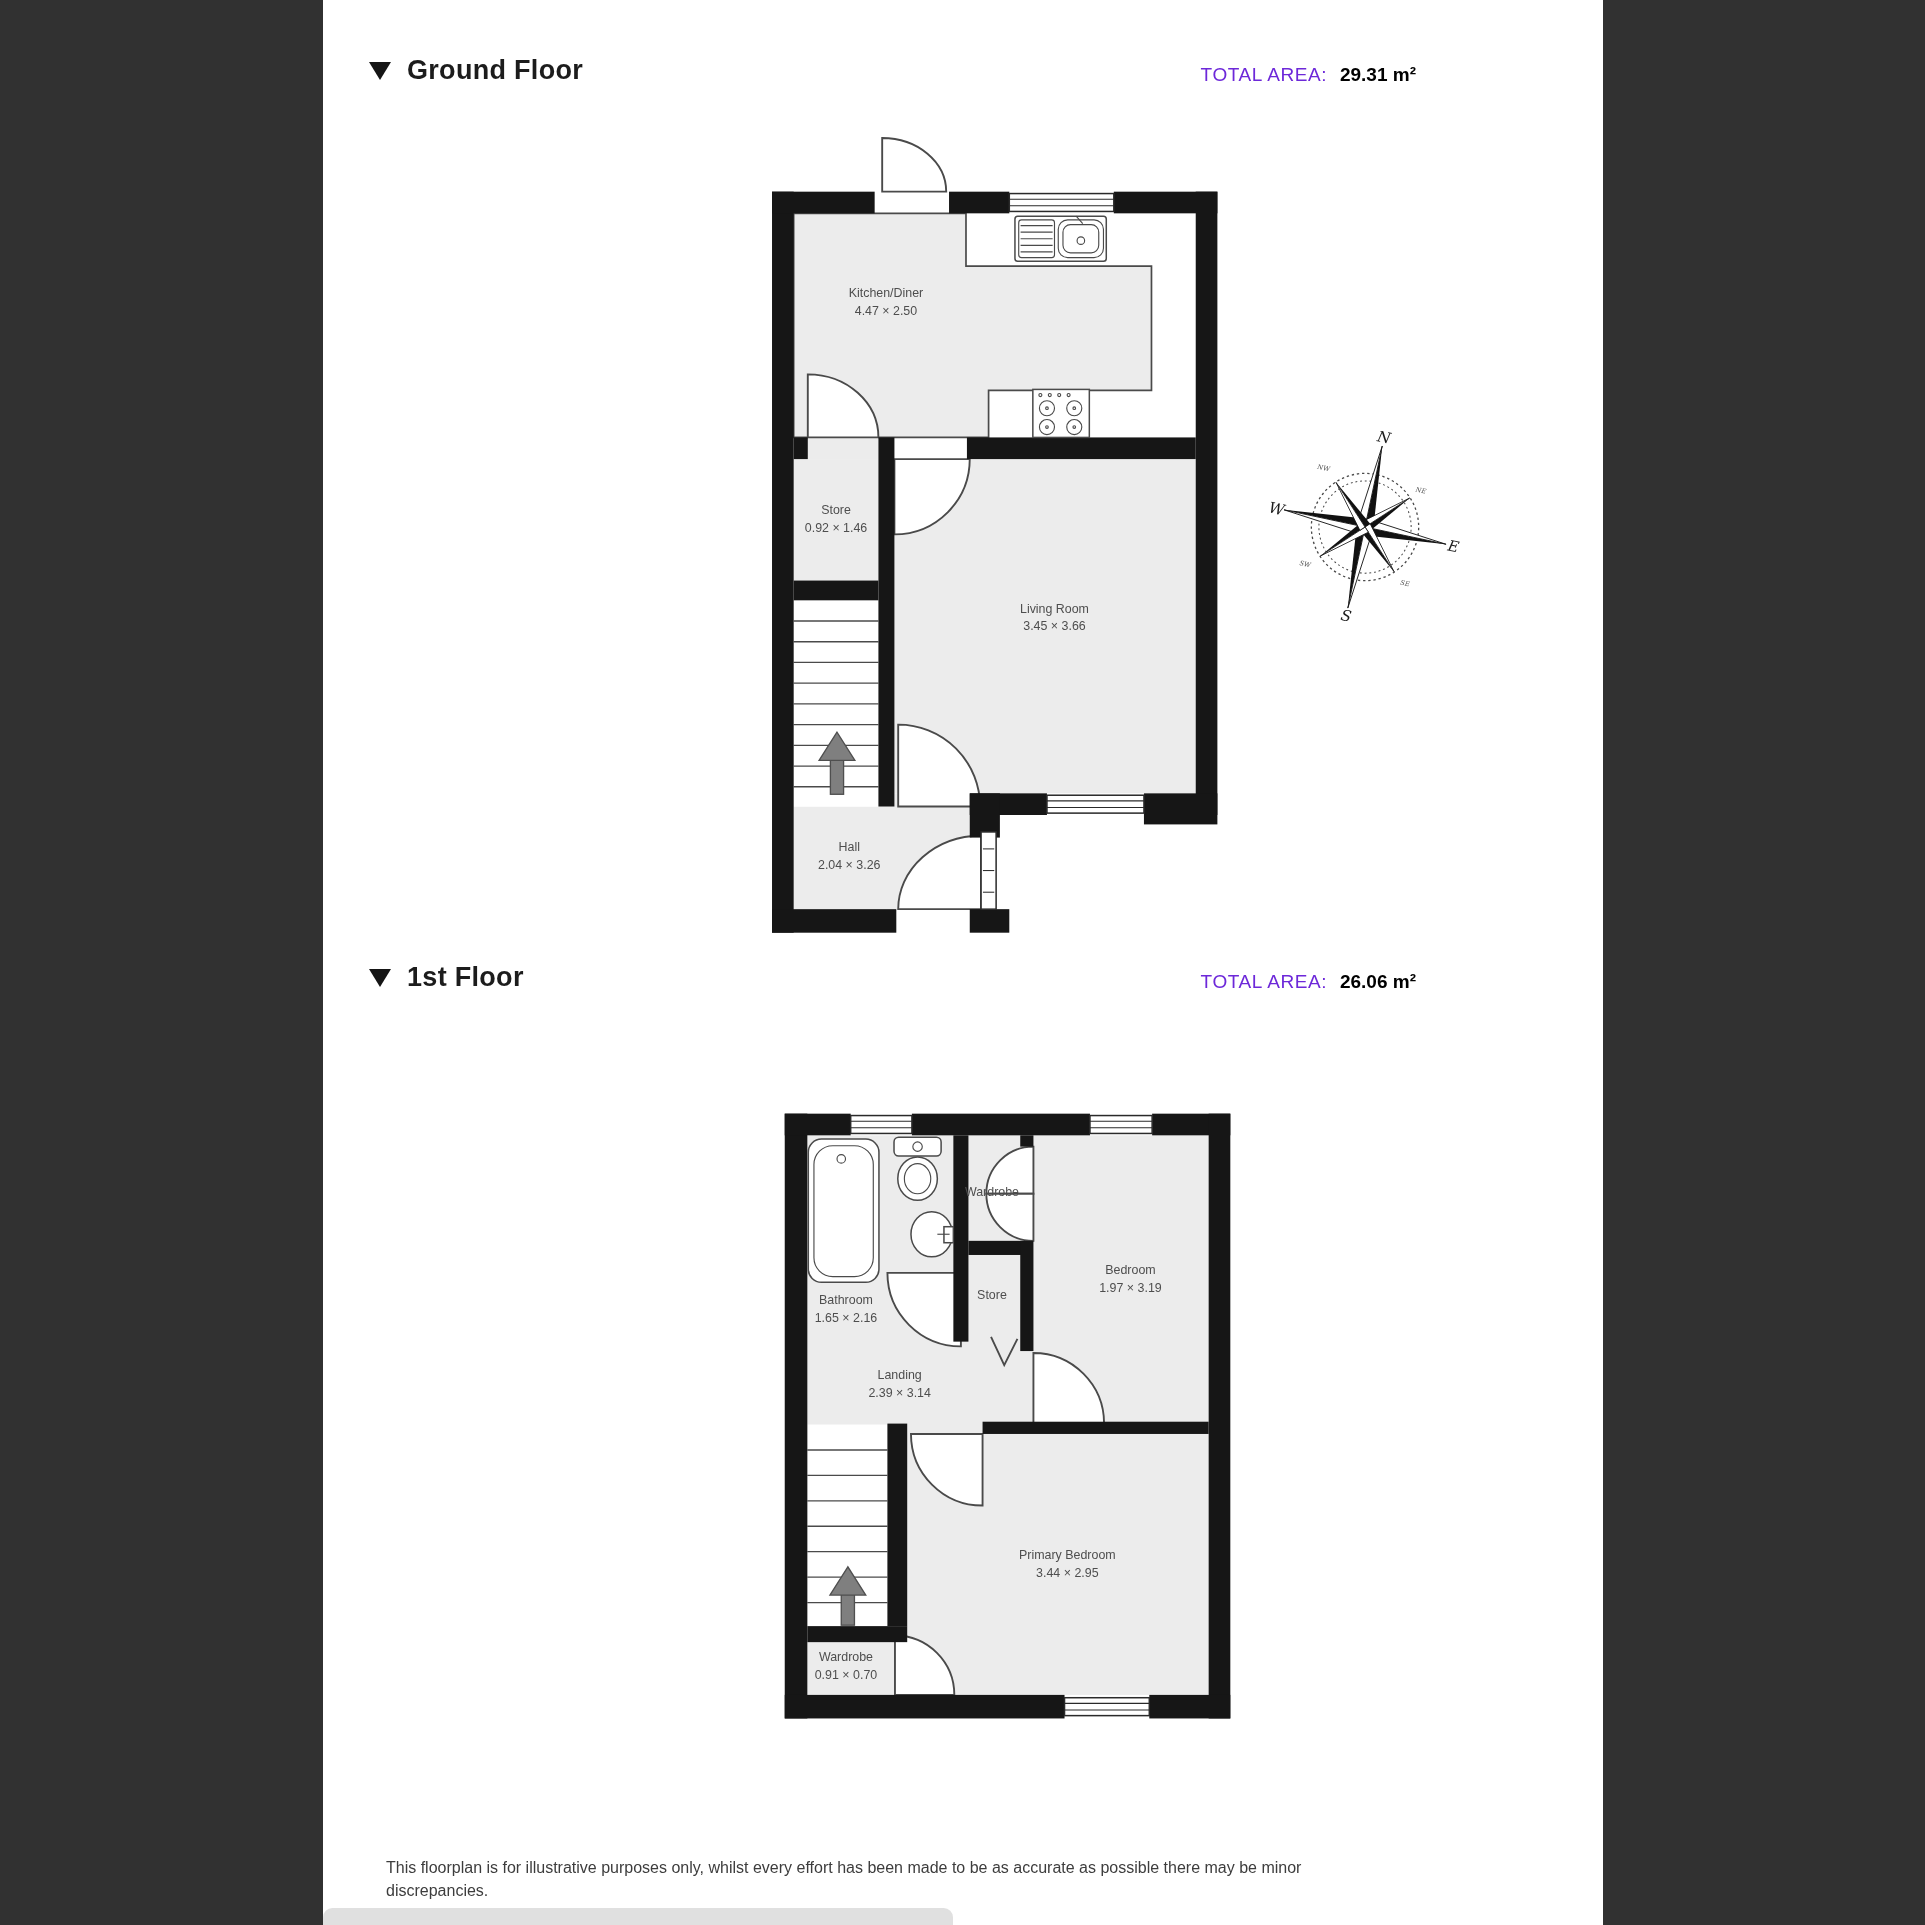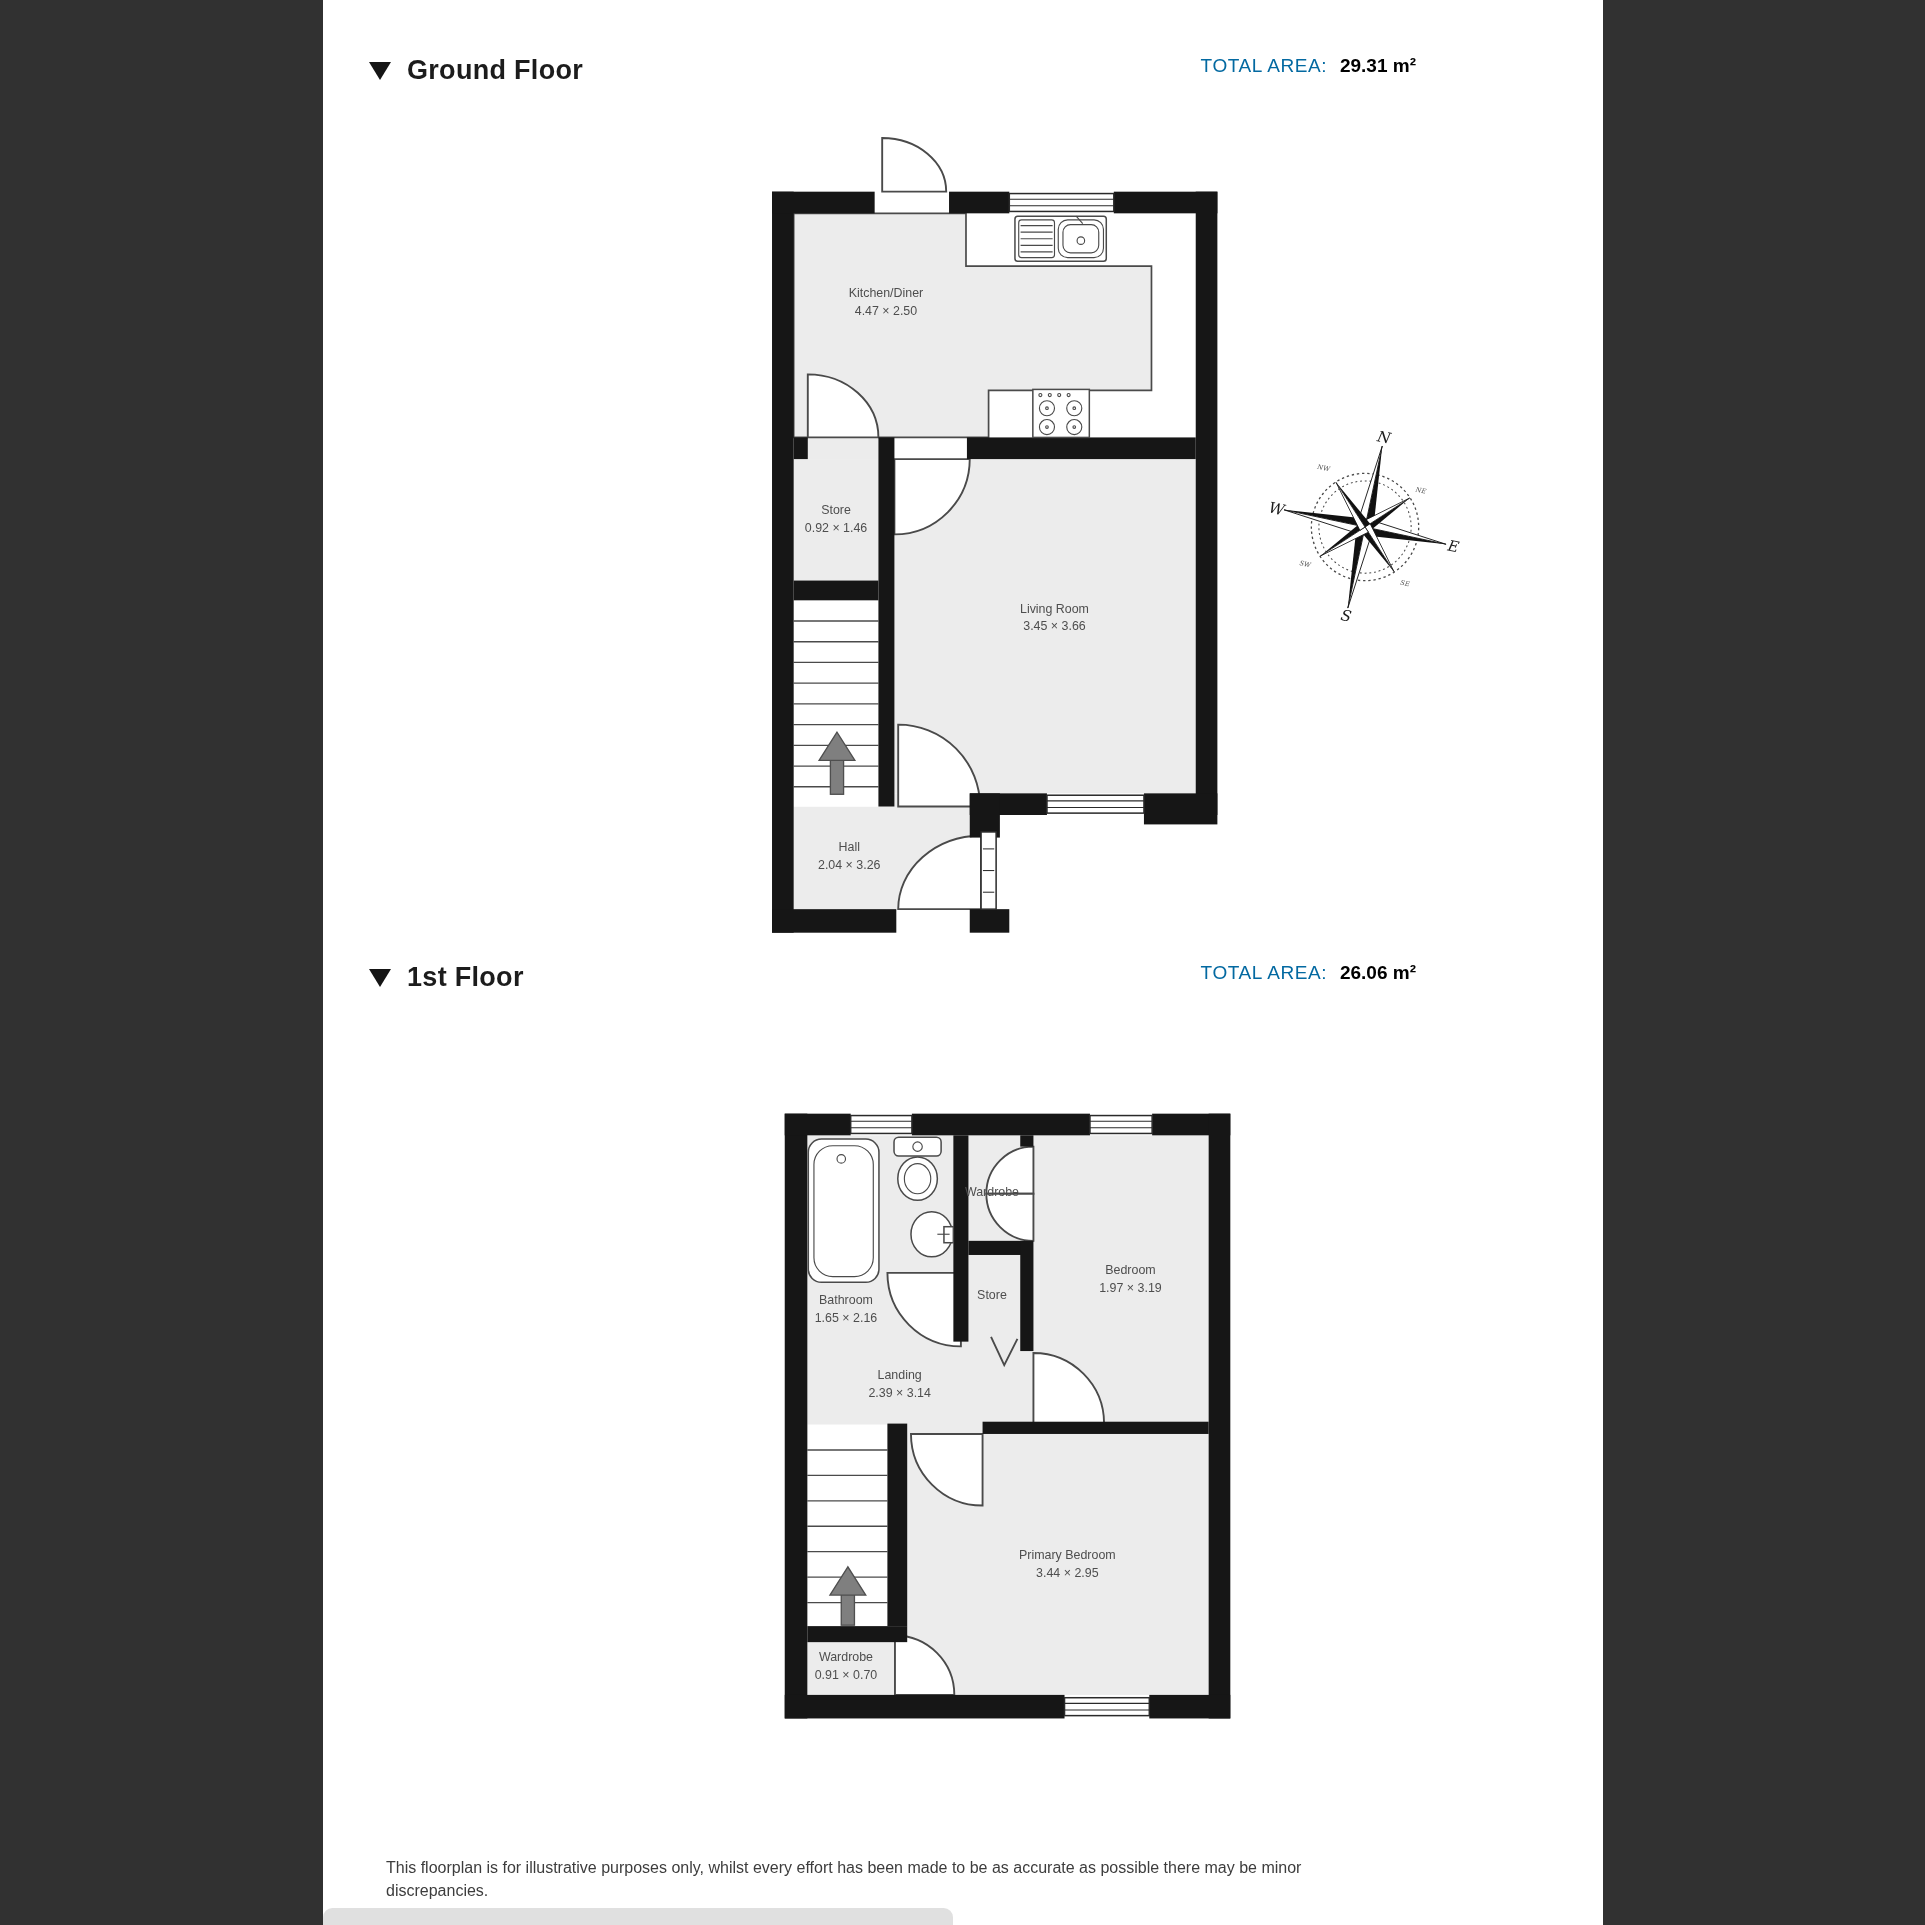--- a/index.html
+++ b/index.html
@@ -3,28 +3,28 @@
 <meta charset="utf-8">
 <style>
   html,body{margin:0;padding:0;background:#fff;}
   .page{position:relative;width:1926px;height:1926px;background:#ffffff;
         font-family:"Liberation Sans",sans-serif;overflow:hidden;}
   .side-bar{position:absolute;top:0;width:323px;height:1926px;background:#313131;}
   .side-bar.left{left:0;}
   .side-bar.right{left:1603px;}
 
   .section-row{position:absolute;left:323px;width:1280px;display:flex;
-               justify-content:space-between;align-items:flex-start;
+               justify-content:space-between;align-items:flex-end;
                padding:0 187px 0 46px;box-sizing:border-box;}
   .section-title-wrap{display:flex;align-items:center;gap:16px;}
   .tri{width:0;height:0;border-left:11.3px solid transparent;border-right:11.3px solid transparent;
        border-top:18px solid #151515;display:inline-block;}
   .section-title{font-size:27px;font-weight:bold;color:#1c1c1c;letter-spacing:0.3px;}
   .total-area{white-space:nowrap;font-size:19px;}
-  .total-area .ta-label{color:#0369a1;font-weight:500;letter-spacing:0.6px;}
+  .total-area .ta-label{color:#6d28d9;font-weight:500;letter-spacing:0.6px;}
   .total-area .ta-value{color:#000000;font-weight:600;margin-left:7.5px;}
 
   .plan-svg{position:absolute;}
   .disclaimer{position:absolute;left:386px;top:1857px;width:951px;
               font-size:16px;line-height:22.6px;color:#3d3d3d;}
   .scroll-thumb{position:absolute;left:323px;top:1908px;width:630px;height:18px;
                 background:#e0e0e0;border-radius:9.4px 9.4px 0 0;}
 
   svg text.room-name,svg text.room-dims{font-family:"Liberation Sans",sans-serif;
         font-size:13.2px;fill:#4e4e4e;text-anchor:middle;}

